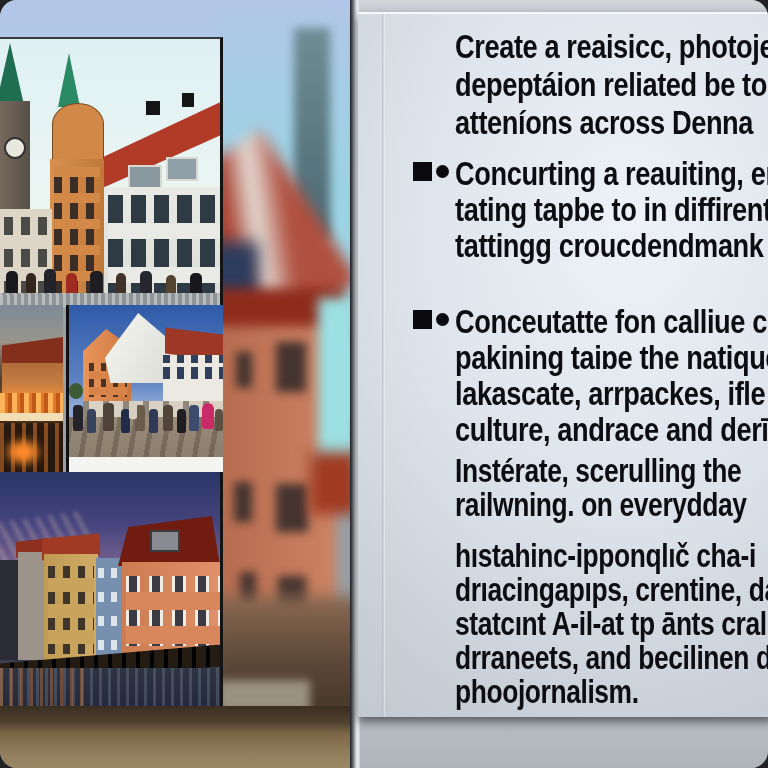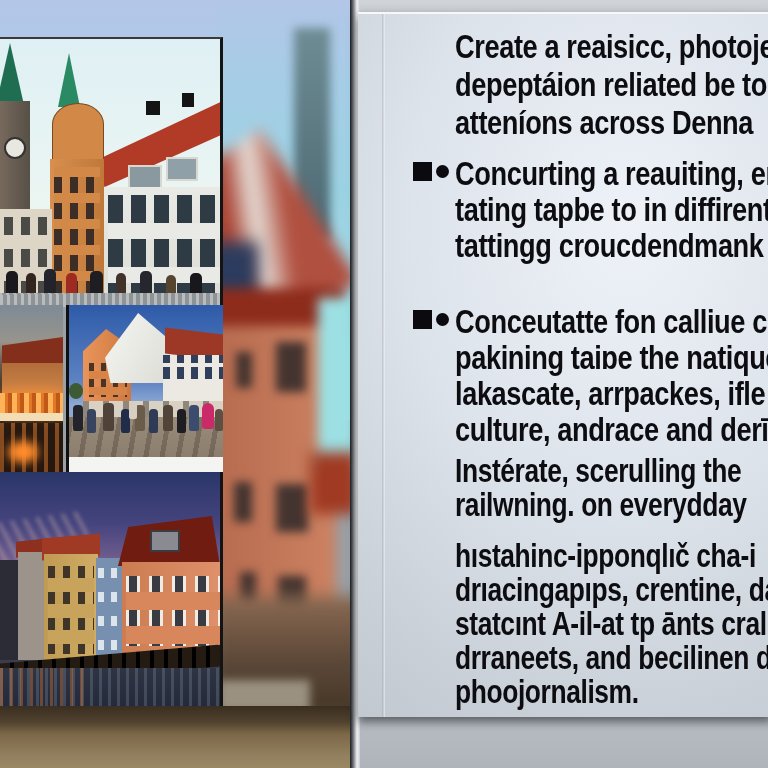--- a/index.html
+++ b/index.html
@@ -1,17 +1,17 @@
 <!DOCTYPE html>
 <html><head>
 <meta charset="utf-8">
 <style>
   html,body{margin:0;padding:0;background:#222;}
   .screen{position:relative;width:768px;height:768px;overflow:hidden;
-    font-family:"Liberation Sans",sans-serif;background:#9aa0a6;}
+    font-family:"Liberation Sans",sans-serif;background:#9aa0a6;border-radius:17px;}
   .abs{position:absolute;}
 
   
   .bg-sky{left:0;top:0;width:360px;height:150px;
     background:linear-gradient(180deg,#b4c6e8 0,#accbe8 55%,#a0d2e2 100%);}
   .blur-strip{left:216px;top:0;width:142px;height:768px;overflow:hidden;}
   .bs-sky{left:0;top:0;width:142px;height:420px;
     background:linear-gradient(180deg,#b2c6e8 0,#a6cde6 20%,#9bd2e2 45%,#a2d8e6 75%);}
   .bs-chimney{left:78px;top:28px;width:36px;height:212px;filter:blur(5px);
     background:linear-gradient(180deg,#6e8c94,#4c6872);}

